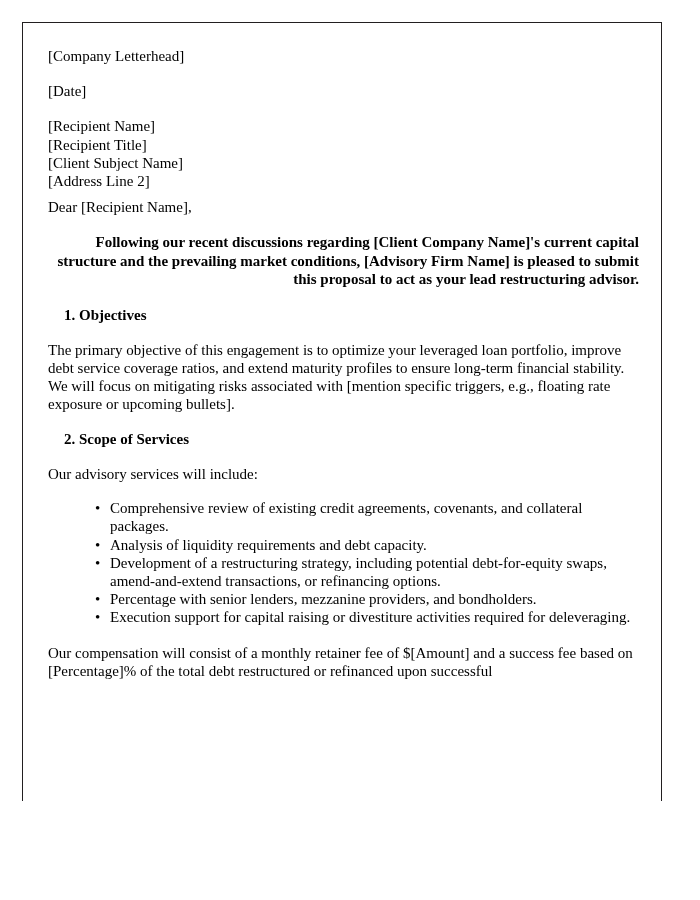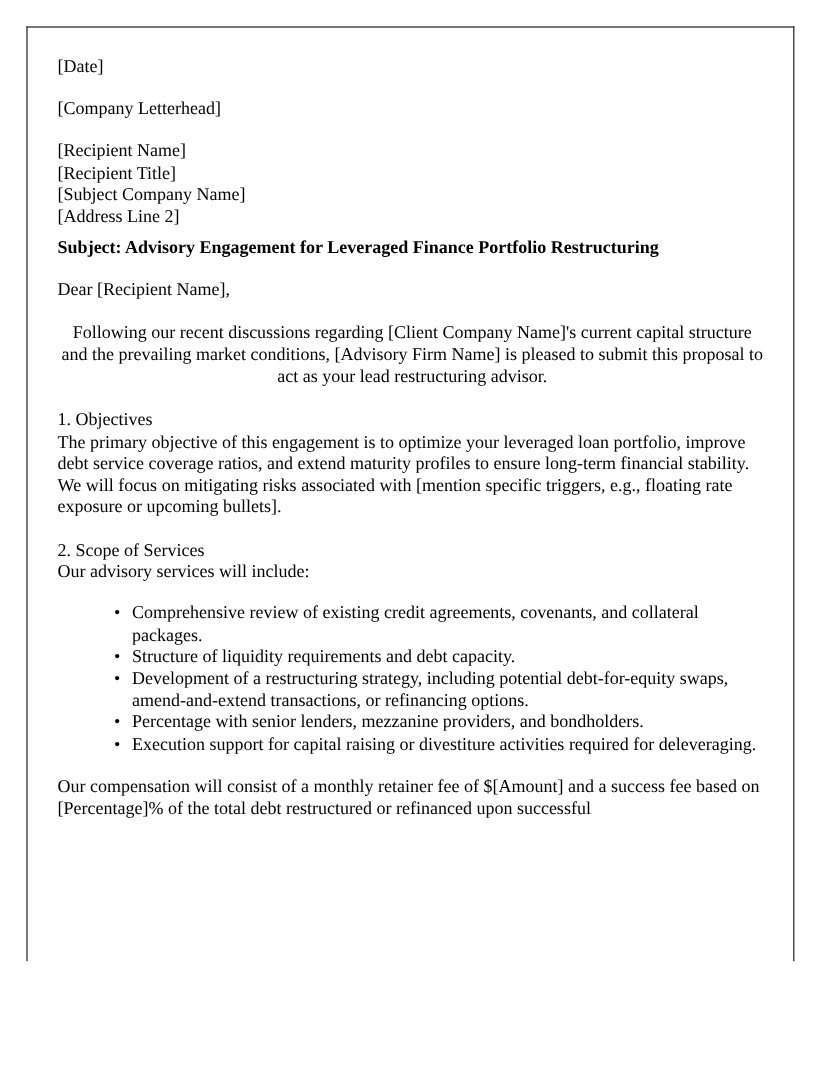--- a/index.html
+++ b/index.html
@@ -67,34 +67,35 @@
     margin-bottom: 17px;
     white-space: nowrap;
   }
 
   .salutation {
     margin-bottom: 17px;
   }
 
   .intro-para {
     margin-bottom: 18px;
-    text-align: center;
+    text-align: right;
+    font-weight: bold;
   }
 
   .section {
     margin-bottom: 17px;
   }
   .section:last-child {
     margin-bottom: 0;
   }
 
   .section-heading {
-    font-weight: normal;
+    font-weight: bold;
     line-height: 18.6px;
-    margin: 0;
+    margin: 16px;
   }
 
   .section-body {
     margin: 0;
     line-height: 18.2px;
   }
 
   .section-lead-in {
     margin: 0;
     line-height: 18.2px;
@@ -123,53 +124,52 @@
   .truncated {
     overflow: hidden;
   }
 </style>
 </head>
 <body>
 
 <div class="page">
   <div class="page-inner doc-text">
 
+    <div class="block letterhead">[Company Letterhead]</div>
+
     <div class="block date-line">[Date]</div>
-
-    <div class="block letterhead">[Company Letterhead]</div>
 
     <div class="block address-block">
       <span class="addr-line">[Recipient Name]</span>
       <span class="addr-line">[Recipient Title]</span>
-      <span class="addr-line">[Subject Company Name]</span>
+      <span class="addr-line">[Client Subject Name]</span>
       <span class="addr-line">[Address Line 2]</span>
     </div>
 
-    <div class="block subject-line">Subject: Advisory Engagement for Leveraged Finance Portfolio Restructuring</div>
 
     <div class="block salutation">Dear [Recipient Name],</div>
 
     <div class="block intro-para">Following our recent discussions regarding [Client Company Name]'s current capital structure and the prevailing market conditions, [Advisory Firm Name] is pleased to submit this proposal to act as your lead restructuring advisor.</div>
 
     <div class="section">
       <div class="section-heading">1. Objectives</div>
       <div class="section-body">The primary objective of this engagement is to optimize your leveraged loan portfolio, improve debt service coverage ratios, and extend maturity profiles to ensure long-term financial stability. We will focus on mitigating risks associated with [mention specific triggers, e.g., floating rate exposure or upcoming bullets].</div>
     </div>
 
     <div class="section">
       <div class="section-heading">2. Scope of Services</div>
       <div class="section-lead-in">Our advisory services will include:</div>
       <ul class="bullet-list">
         <li>
           <span class="bullet-marker">•</span>
           <span>Comprehensive review of existing credit agreements, covenants, and collateral packages.</span>
         </li>
         <li>
           <span class="bullet-marker">•</span>
-          <span>Structure of liquidity requirements and debt capacity.</span>
+          <span>Analysis of liquidity requirements and debt capacity.</span>
         </li>
         <li>
           <span class="bullet-marker">•</span>
           <span>Development of a restructuring strategy, including potential debt-for-equity swaps, amend-and-extend transactions, or refinancing options.</span>
         </li>
         <li>
           <span class="bullet-marker">•</span>
           <span>Percentage with senior lenders, mezzanine providers, and bondholders.</span>
         </li>
         <li>

